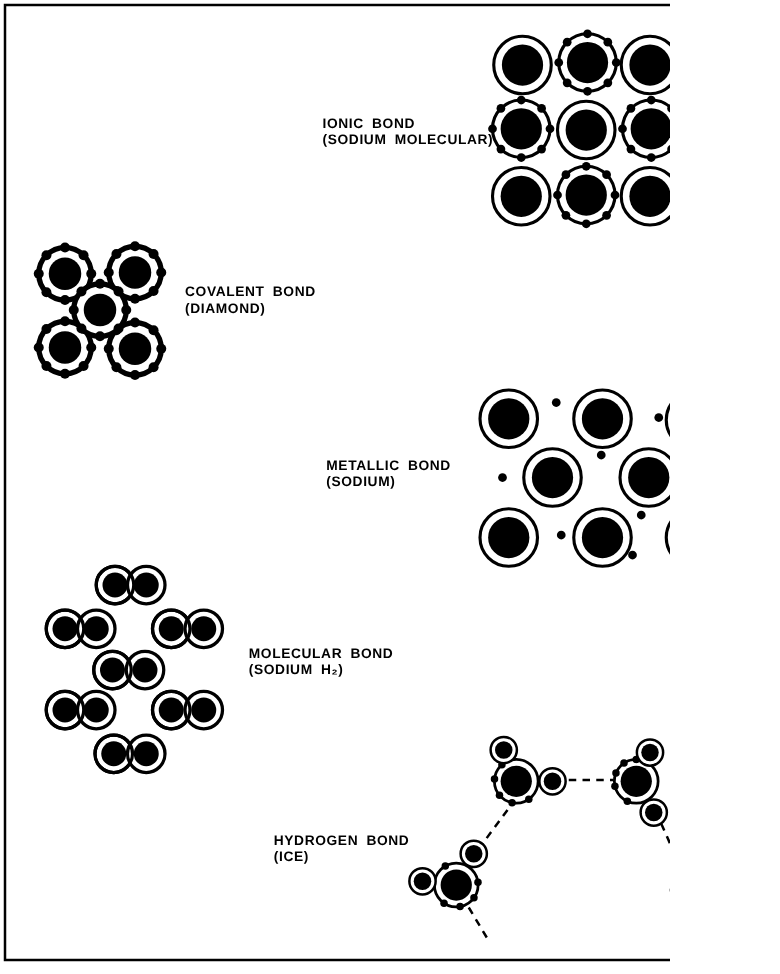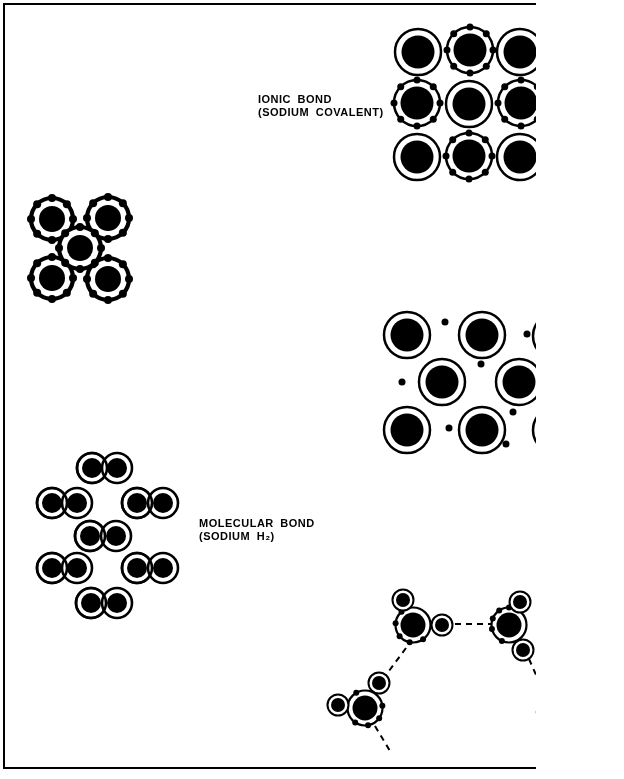--- a/index.html
+++ b/index.html
@@ -246,23 +246,35 @@
       <circle cx="559.9366434510176" cy="691.9485238662584" r="3" fill="#000000"></circle>
       <circle cx="569.0050344458544" cy="697.29021438872" r="3" fill="#000000"></circle>
       <circle cx="583" cy="705" r="10.5" fill="#ffffff" stroke="#000000" stroke-width="2"></circle>
       <circle cx="583" cy="705" r="7" fill="#000000"></circle>
       <circle cx="549" cy="736" r="10.5" fill="#ffffff" stroke="#000000" stroke-width="2"></circle>
       <circle cx="549" cy="736" r="7" fill="#000000"></circle>
     </svg>
 
   <div class="label label-ionic">
     <div>IONIC BOND</div>
-    <div>(SODIUM COVALENT)</div>
-  </div>
-
-
+    <div>(SODIUM MOLECULAR)</div>
+  </div>
+
+  <div class="label label-covalent">
+    <div>COVALENT BOND</div>
+    <div>(DIAMOND)</div>
+  </div>
+
+  <div class="label label-metallic">
+    <div>METALLIC BOND</div>
+    <div>(SODIUM)</div>
+  </div>
 
   <div class="label label-molecular">
     <div>MOLECULAR BOND</div>
     <div>(SODIUM H₂)</div>
   </div>
 
+  <div class="label label-hydrogen">
+    <div>HYDROGEN BOND</div>
+    <div>(ICE)</div>
+  </div>
 </div>
 
 </body></html>

